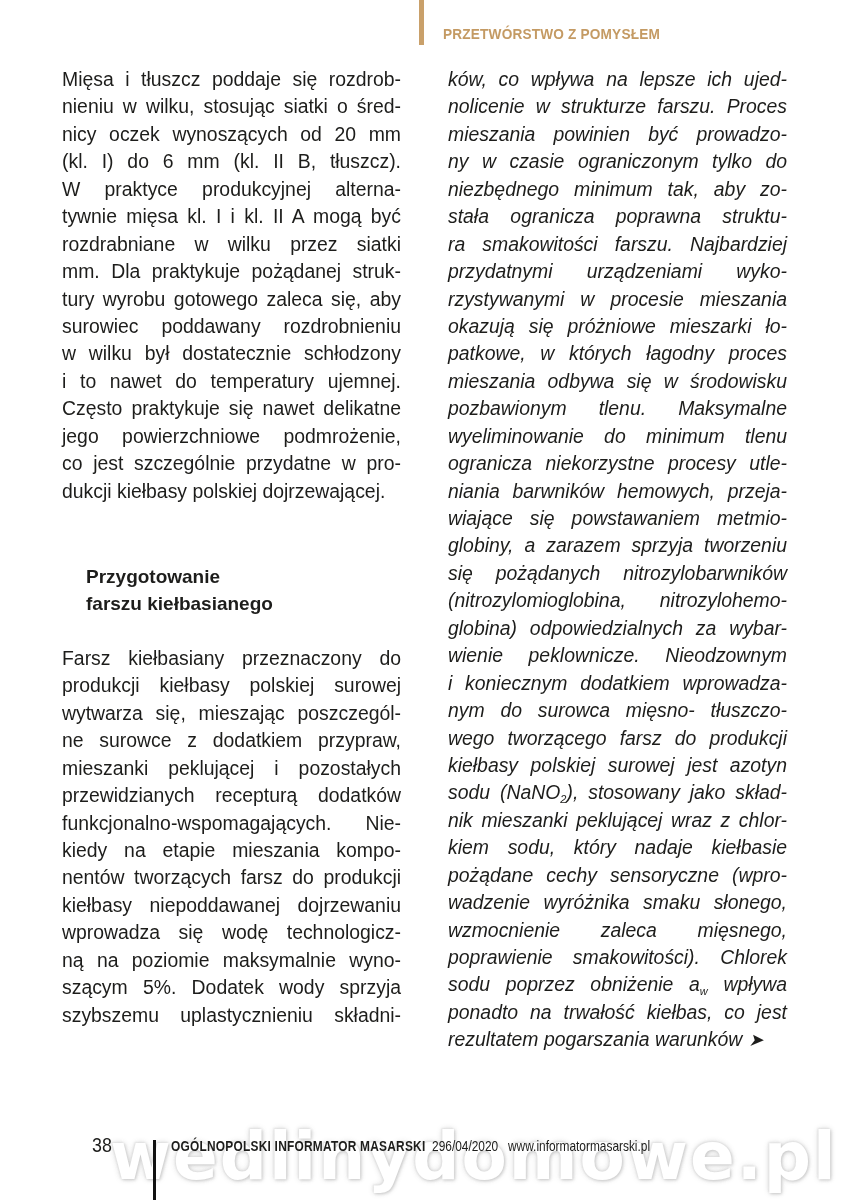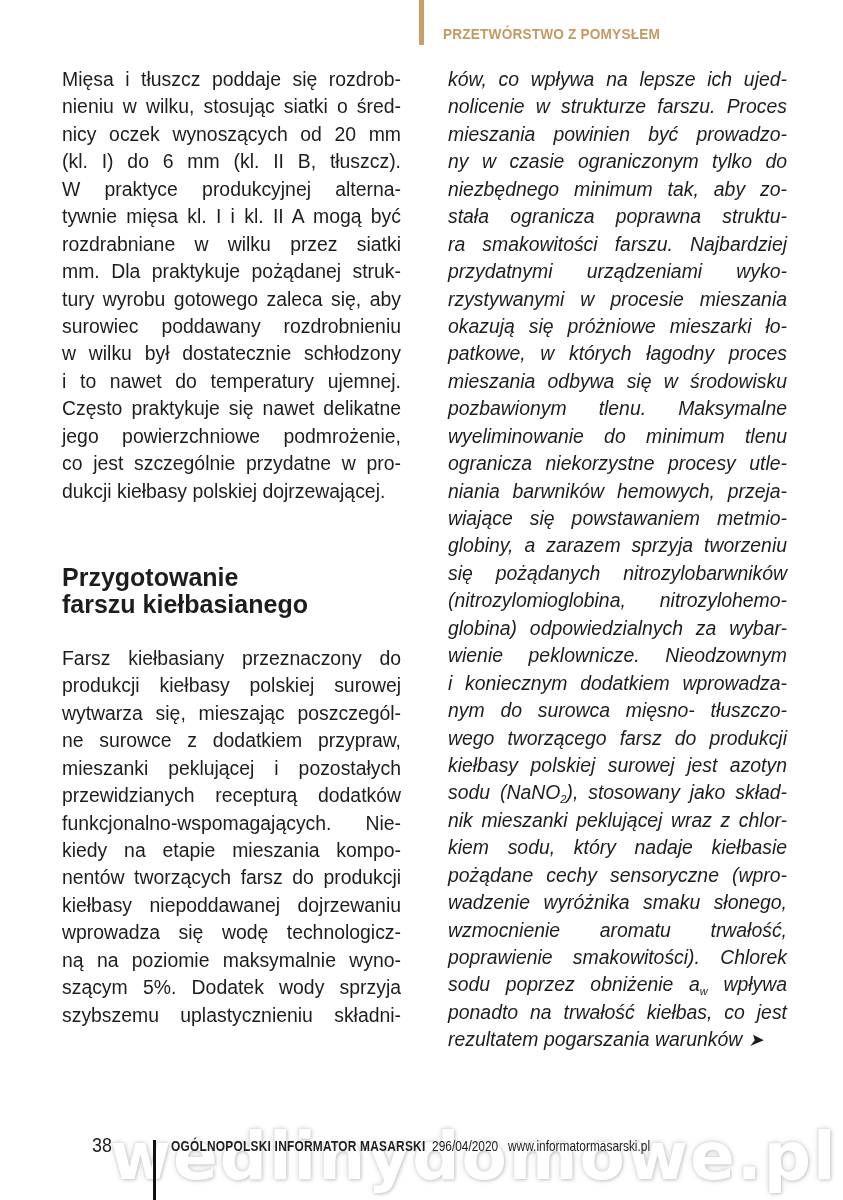--- a/index.html
+++ b/index.html
@@ -23,21 +23,21 @@
       font-size: 19.4px; line-height: 27.45px;
     }
     .col-left { left: 62px; }
     .col-right { left: 448px; font-style: italic; }
     .line {
       display: block; white-space: nowrap; height: 27.45px;
       text-align: justify; text-align-last: justify;
     }
     .line.last { text-align-last: left; }
     .heading {
-      font-weight: bold; font-size: 25px; line-height: 28px;
+      font-weight: bold; font-size: 19px; line-height: 28px; margin-left: 24px;
     }
     .gap-heading { height: 58px; }
     .gap-para { height: 27px; }
     sub { font-size: 11px; vertical-align: -4px; line-height: 0; }
     .arrow { font-size: 18px; margin-left: 6px; }
     .watermark {
       position: absolute; left: 110px; top: 1118px; width: 640px;
       font-family: "DejaVu Sans", sans-serif; font-weight: bold;
       font-size: 66px; letter-spacing: 2px; color: #ffffff;
       text-shadow: 1px 1px 3px #c8c8c8, -1px -1px 2px #e2e2e2, 0 0 6px #d6d6d6;
@@ -138,21 +138,21 @@
       <span class="line">nym do surowca mięsno- tłuszczo-</span>
       <span class="line">wego tworzącego farsz do produkcji</span>
       <span class="line">kiełbasy polskiej surowej jest azotyn</span>
     </div>
   <span class="line"><span>sodu (NaNO</span><sub>2</sub><span>), stosowany jako skład-</span></span>
   <div id="r2">
       <span class="line">nik mieszanki peklującej wraz z chlor-</span>
       <span class="line">kiem sodu, który nadaje kiełbasie</span>
       <span class="line">pożądane cechy sensoryczne (wpro-</span>
       <span class="line">wadzenie wyróżnika smaku słonego,</span>
-      <span class="line">wzmocnienie aromatu trwałość,</span>
+      <span class="line">wzmocnienie zaleca mięsnego,</span>
       <span class="line">poprawienie smakowitości). Chlorek</span>
     </div>
   <span class="line"><span>sodu poprzez obniżenie a</span><sub>w</sub><span> wpływa</span></span>
   <div id="r3">
       <span class="line">ponadto na trwałość kiełbas, co jest</span>
     </div>
   <span class="line last"><span>rezultatem pogarszania warunków</span><span class="arrow">➤</span></span>
 </div>
 
 <div class="watermark">wedlinydomowe.pl</div>

